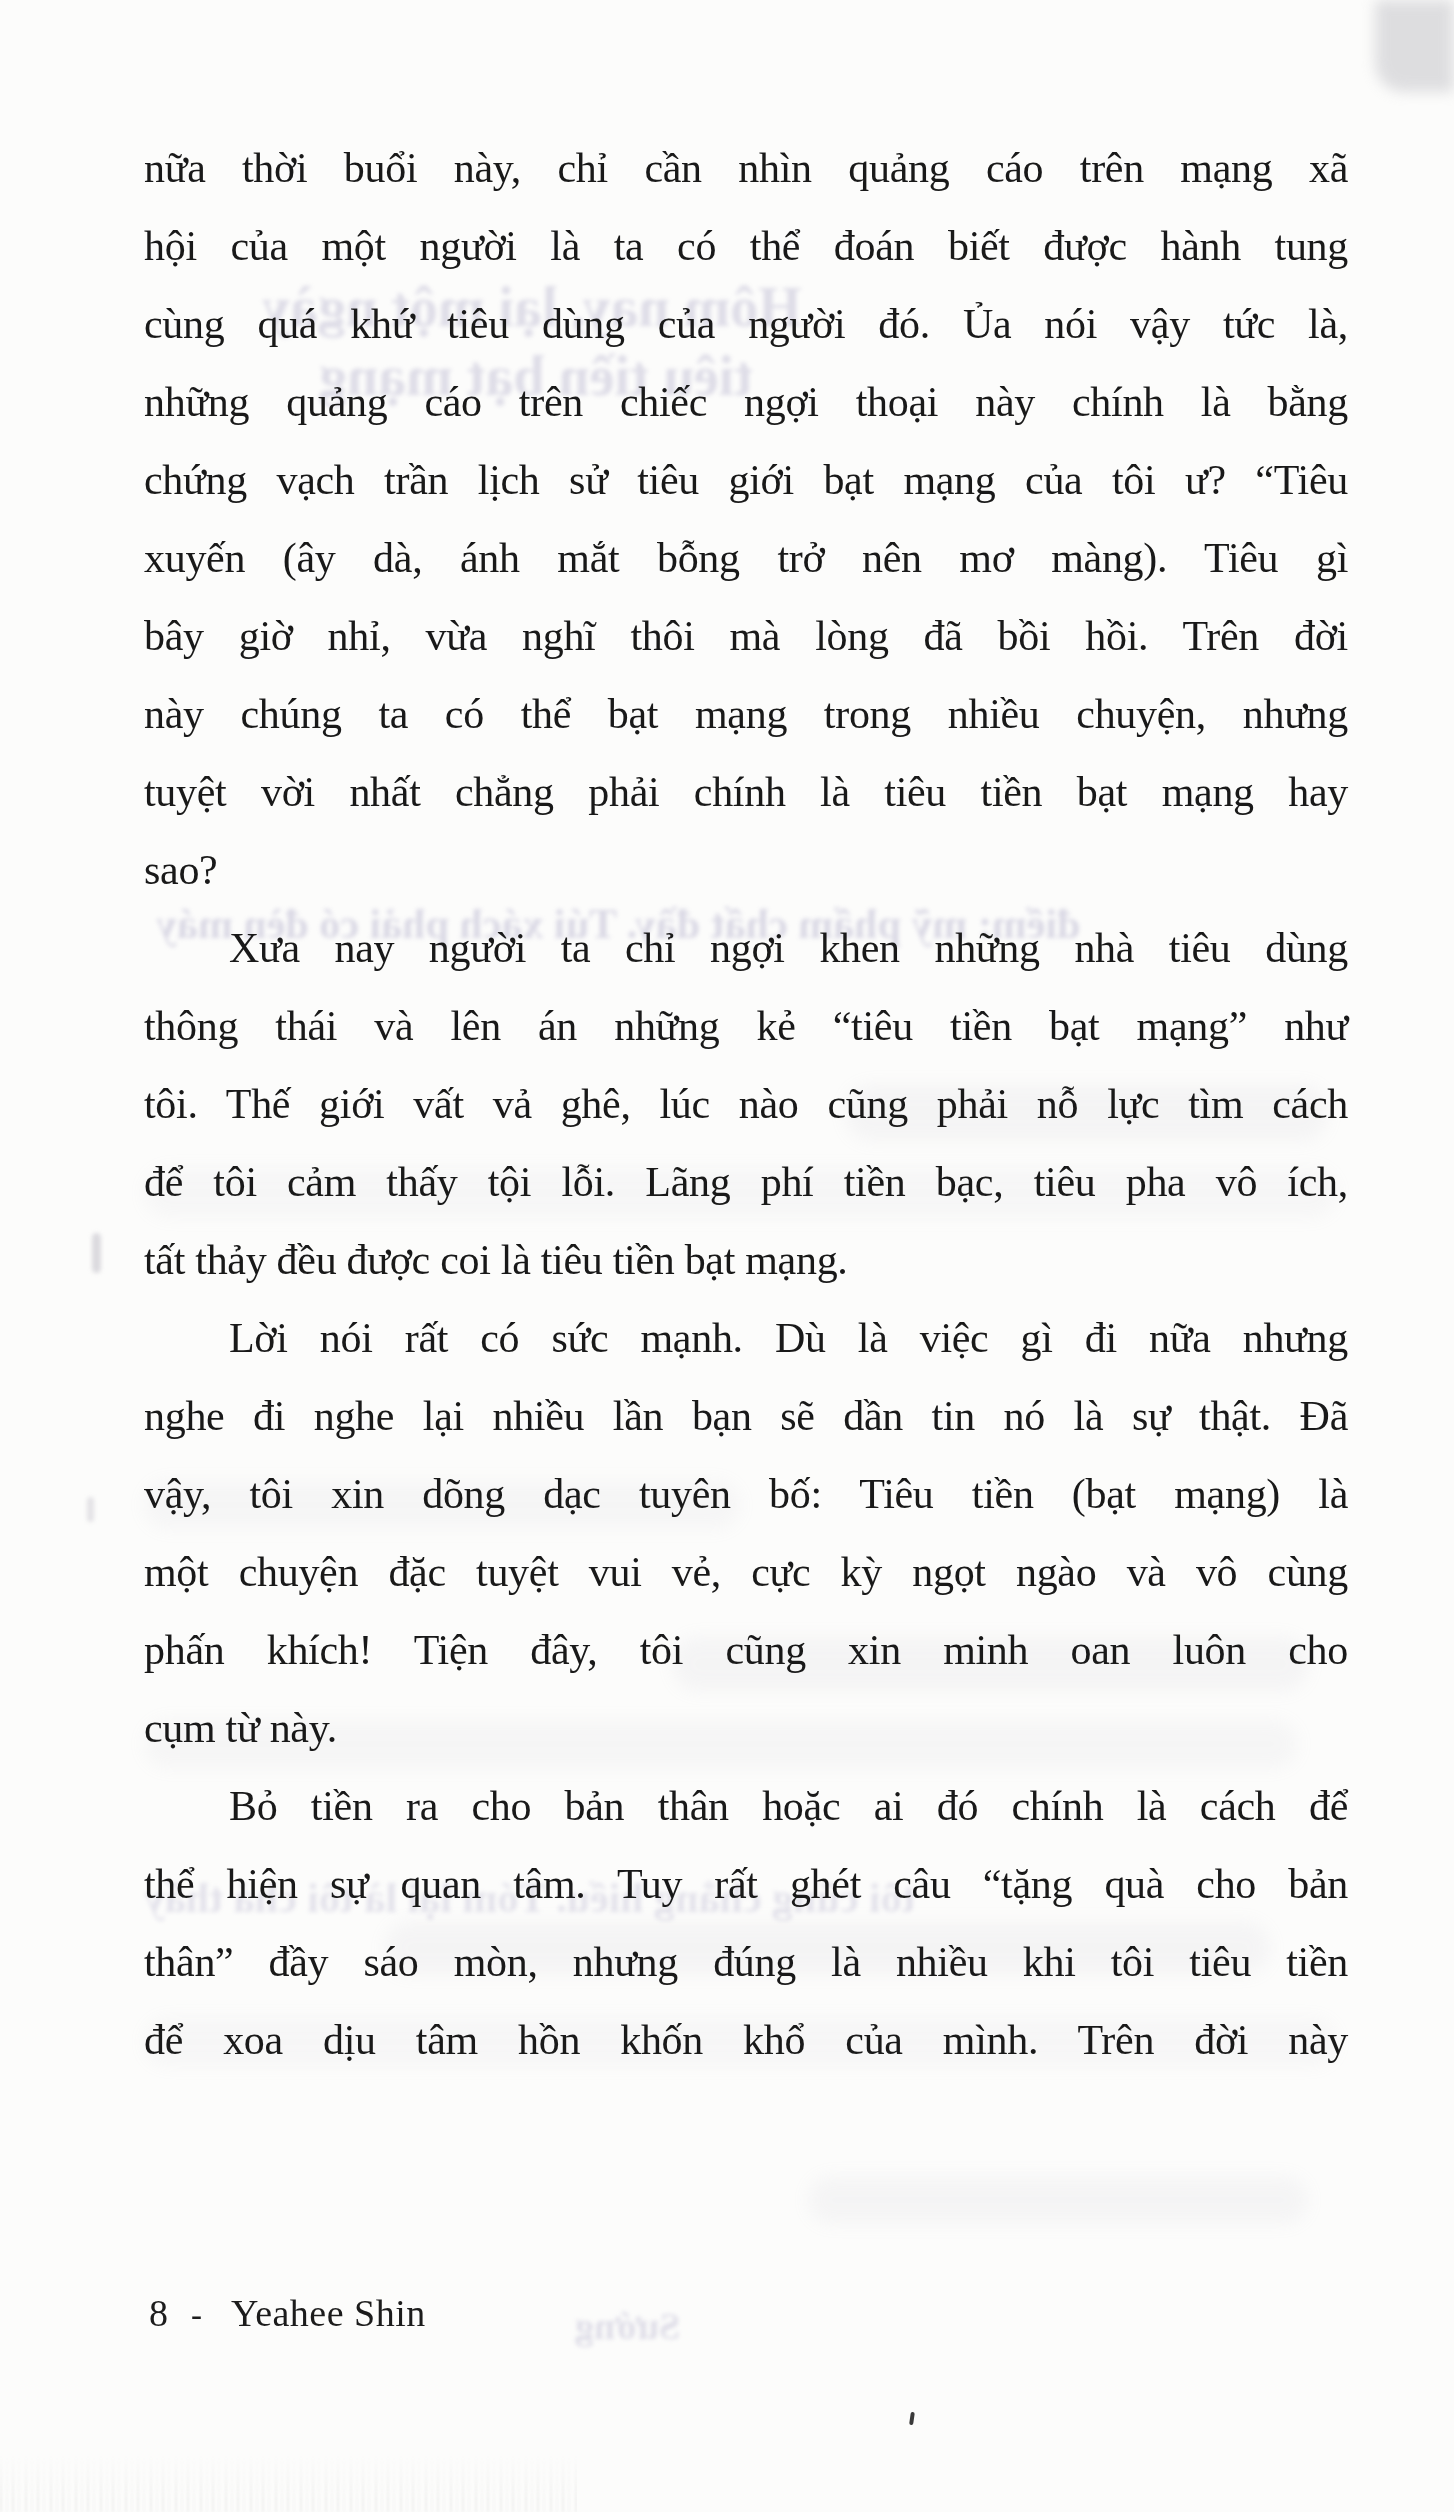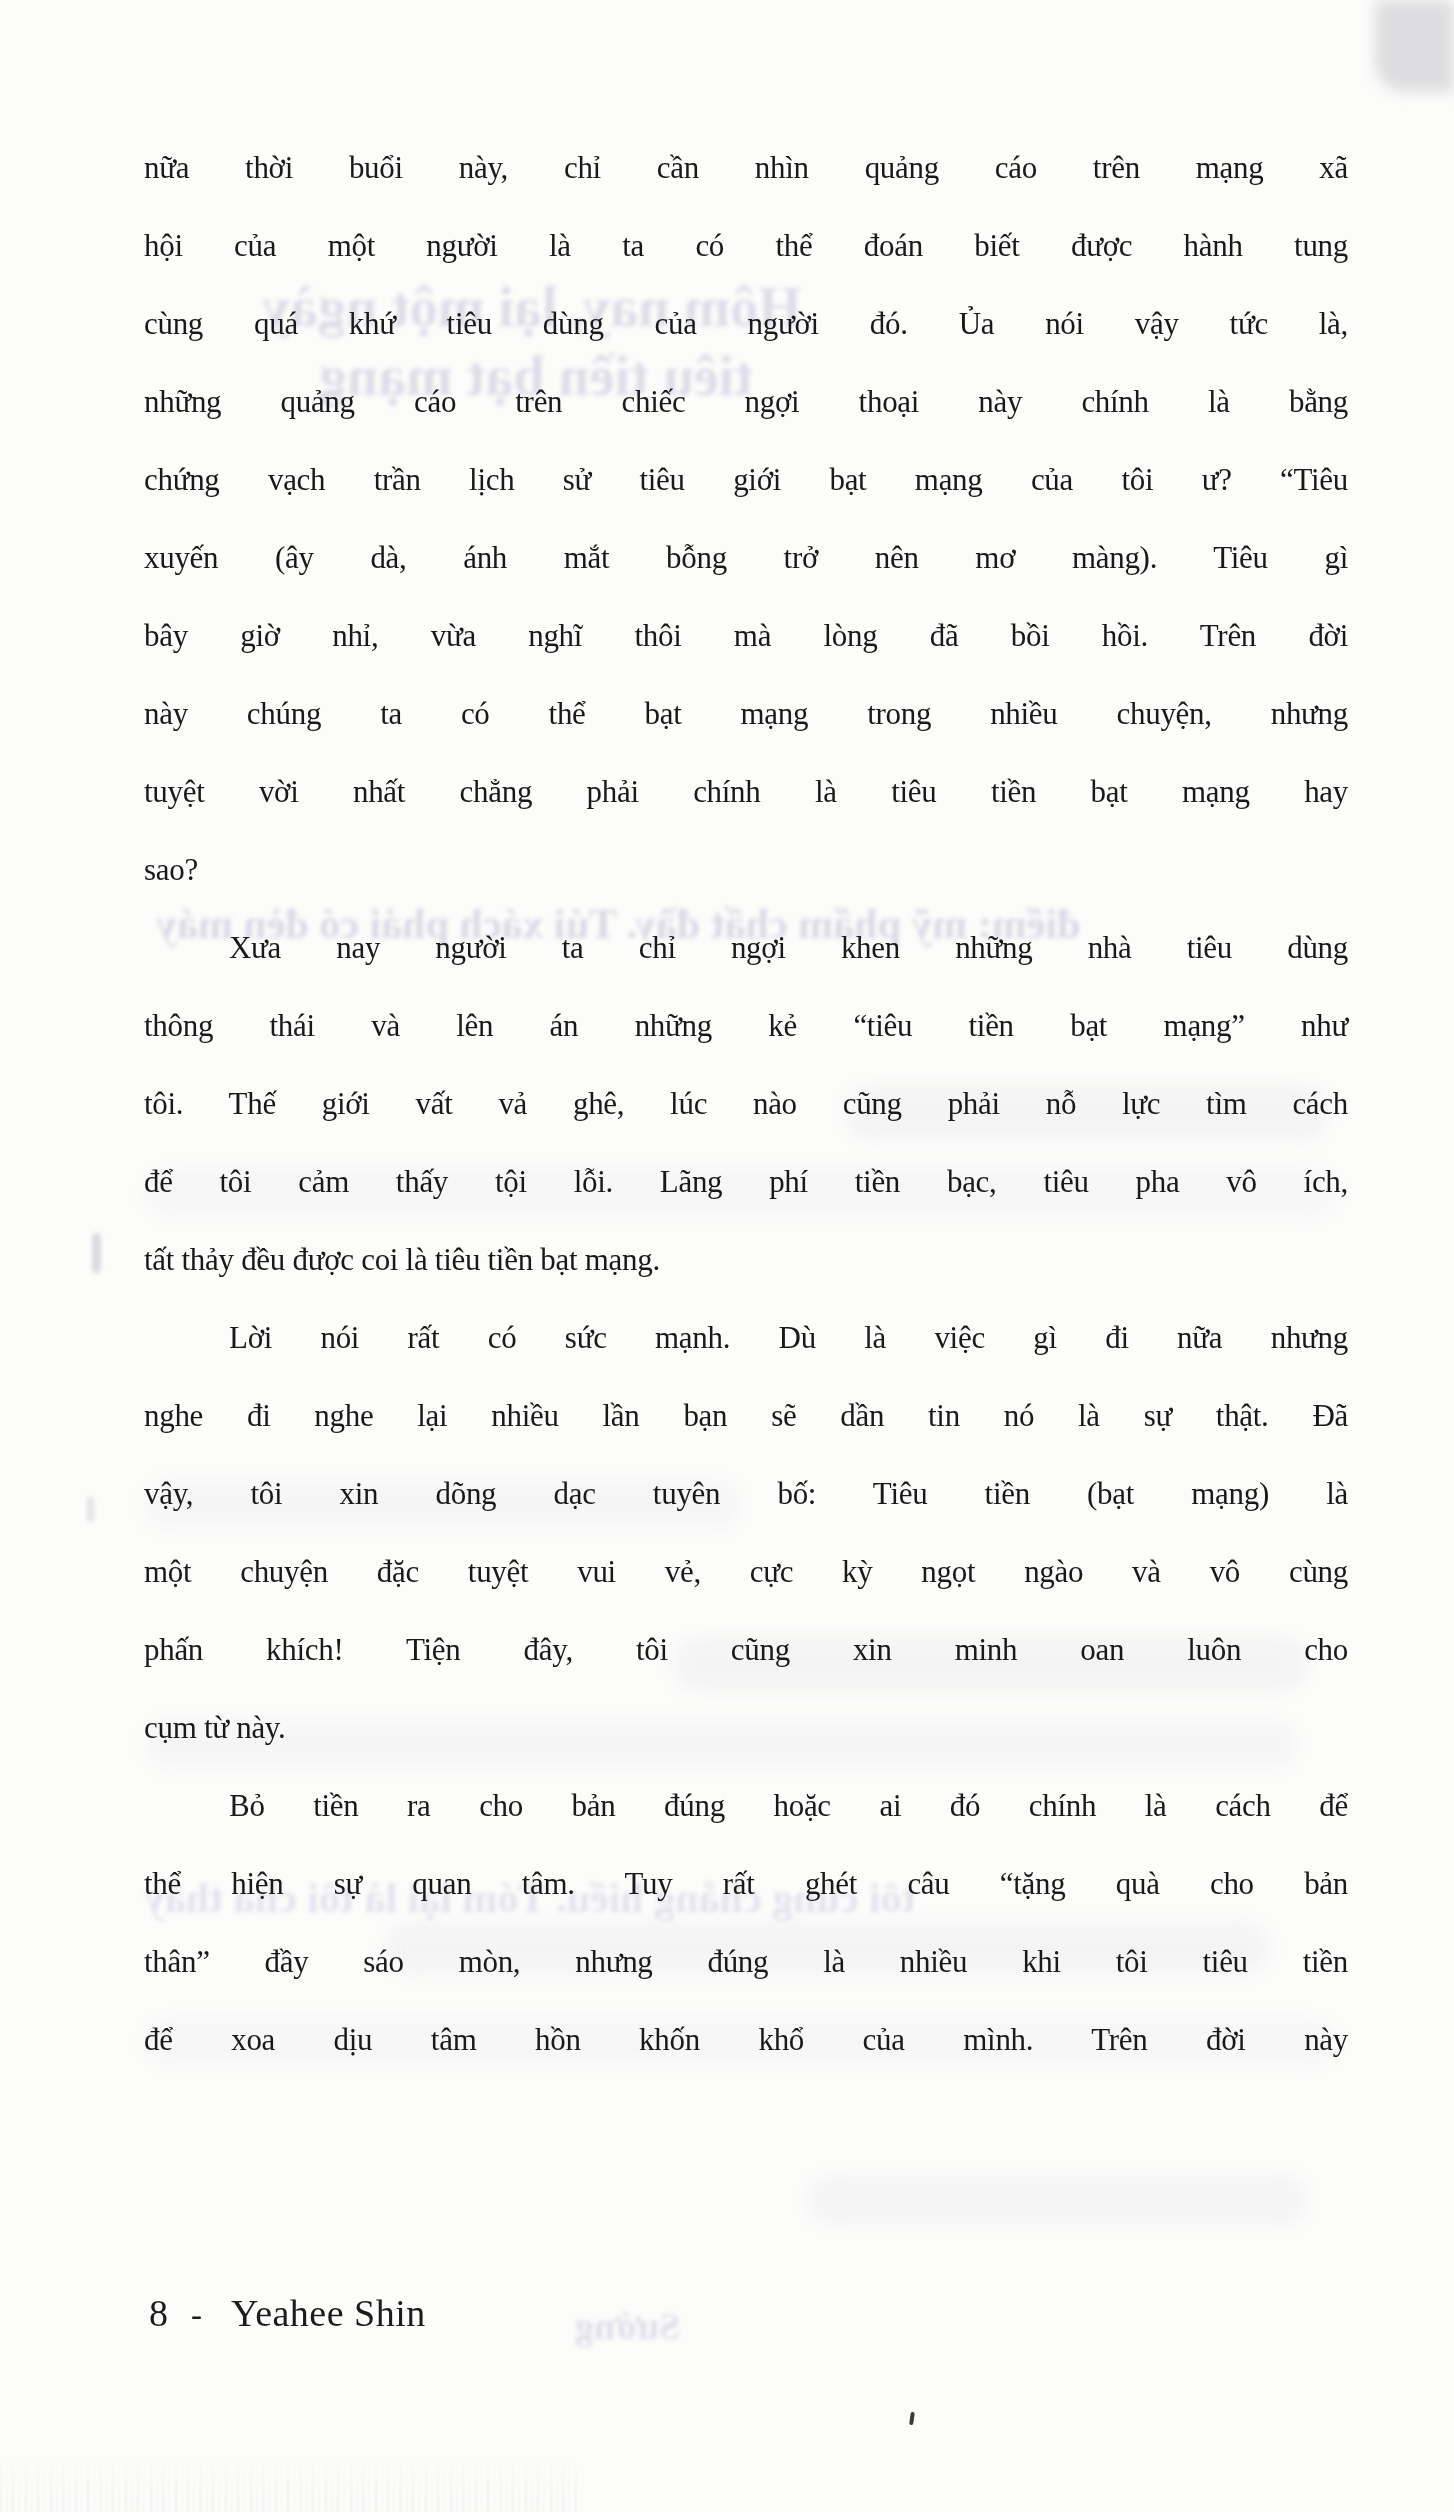--- a/index.html
+++ b/index.html
@@ -48,21 +48,21 @@
   }
   .speck{position:absolute;background:#3a3a3a;}
   .speck-a{left:910px;top:2412px;width:3.8px;height:12.5px;transform:rotate(8deg);border-radius:1.9px;}
   .speck-b{left:92px;top:1233px;width:8.7px;height:40px;background:#c6c4cc;opacity:.6;filter:blur(1.9px);border-radius:4.8px;}
   .speck-c{left:87px;top:1497px;width:6.7px;height:25px;background:#cfcdd4;opacity:.55;filter:blur(1.9px);border-radius:3.8px;}
   
   .text-block{
     position:absolute;
     left:144px;top:129px;width:1204px;
     color:#191919;
-    font-size:31px;
+    font-size:42px;
     letter-spacing:-0.3px;
   }
   .line{
     height:78px;
     line-height:78px;
     text-align:justify;
     text-align-last:justify;
     white-space:normal;
     overflow:visible;
   }
@@ -120,21 +120,21 @@
       <div class="line">thông thái và lên án những kẻ “tiêu tiền bạt mạng” như</div>
       <div class="line">tôi. Thế giới vất vả ghê, lúc nào cũng phải nỗ lực tìm cách</div>
       <div class="line">để tôi cảm thấy tội lỗi. Lãng phí tiền bạc, tiêu pha vô ích,</div>
       <div class="line para-end">tất thảy đều được coi là tiêu tiền bạt mạng.</div>
       <div class="line indent">Lời nói rất có sức mạnh. Dù là việc gì đi nữa nhưng</div>
       <div class="line">nghe đi nghe lại nhiều lần bạn sẽ dần tin nó là sự thật. Đã</div>
       <div class="line">vậy, tôi xin dõng dạc tuyên bố: Tiêu tiền (bạt mạng) là</div>
       <div class="line">một chuyện đặc tuyệt vui vẻ, cực kỳ ngọt ngào và vô cùng</div>
       <div class="line">phấn khích! Tiện đây, tôi cũng xin minh oan luôn cho</div>
       <div class="line para-end">cụm từ này.</div>
-      <div class="line indent">Bỏ tiền ra cho bản đúng hoặc ai đó chính là cách để</div>
+      <div class="line indent">Bỏ tiền ra cho bản thân hoặc ai đó chính là cách để</div>
       <div class="line">thể hiện sự quan tâm. Tuy rất ghét câu “tặng quà cho bản</div>
       <div class="line">thân” đầy sáo mòn, nhưng đúng là nhiều khi tôi tiêu tiền</div>
       <div class="line">để xoa dịu tâm hồn khốn khổ của mình. Trên đời này</div>
     </div>
 
   <div class="footer">
     <span class="num">8</span>
     <span class="dash">-</span>
     <span class="author">Yeahee Shin</span>
   </div>

